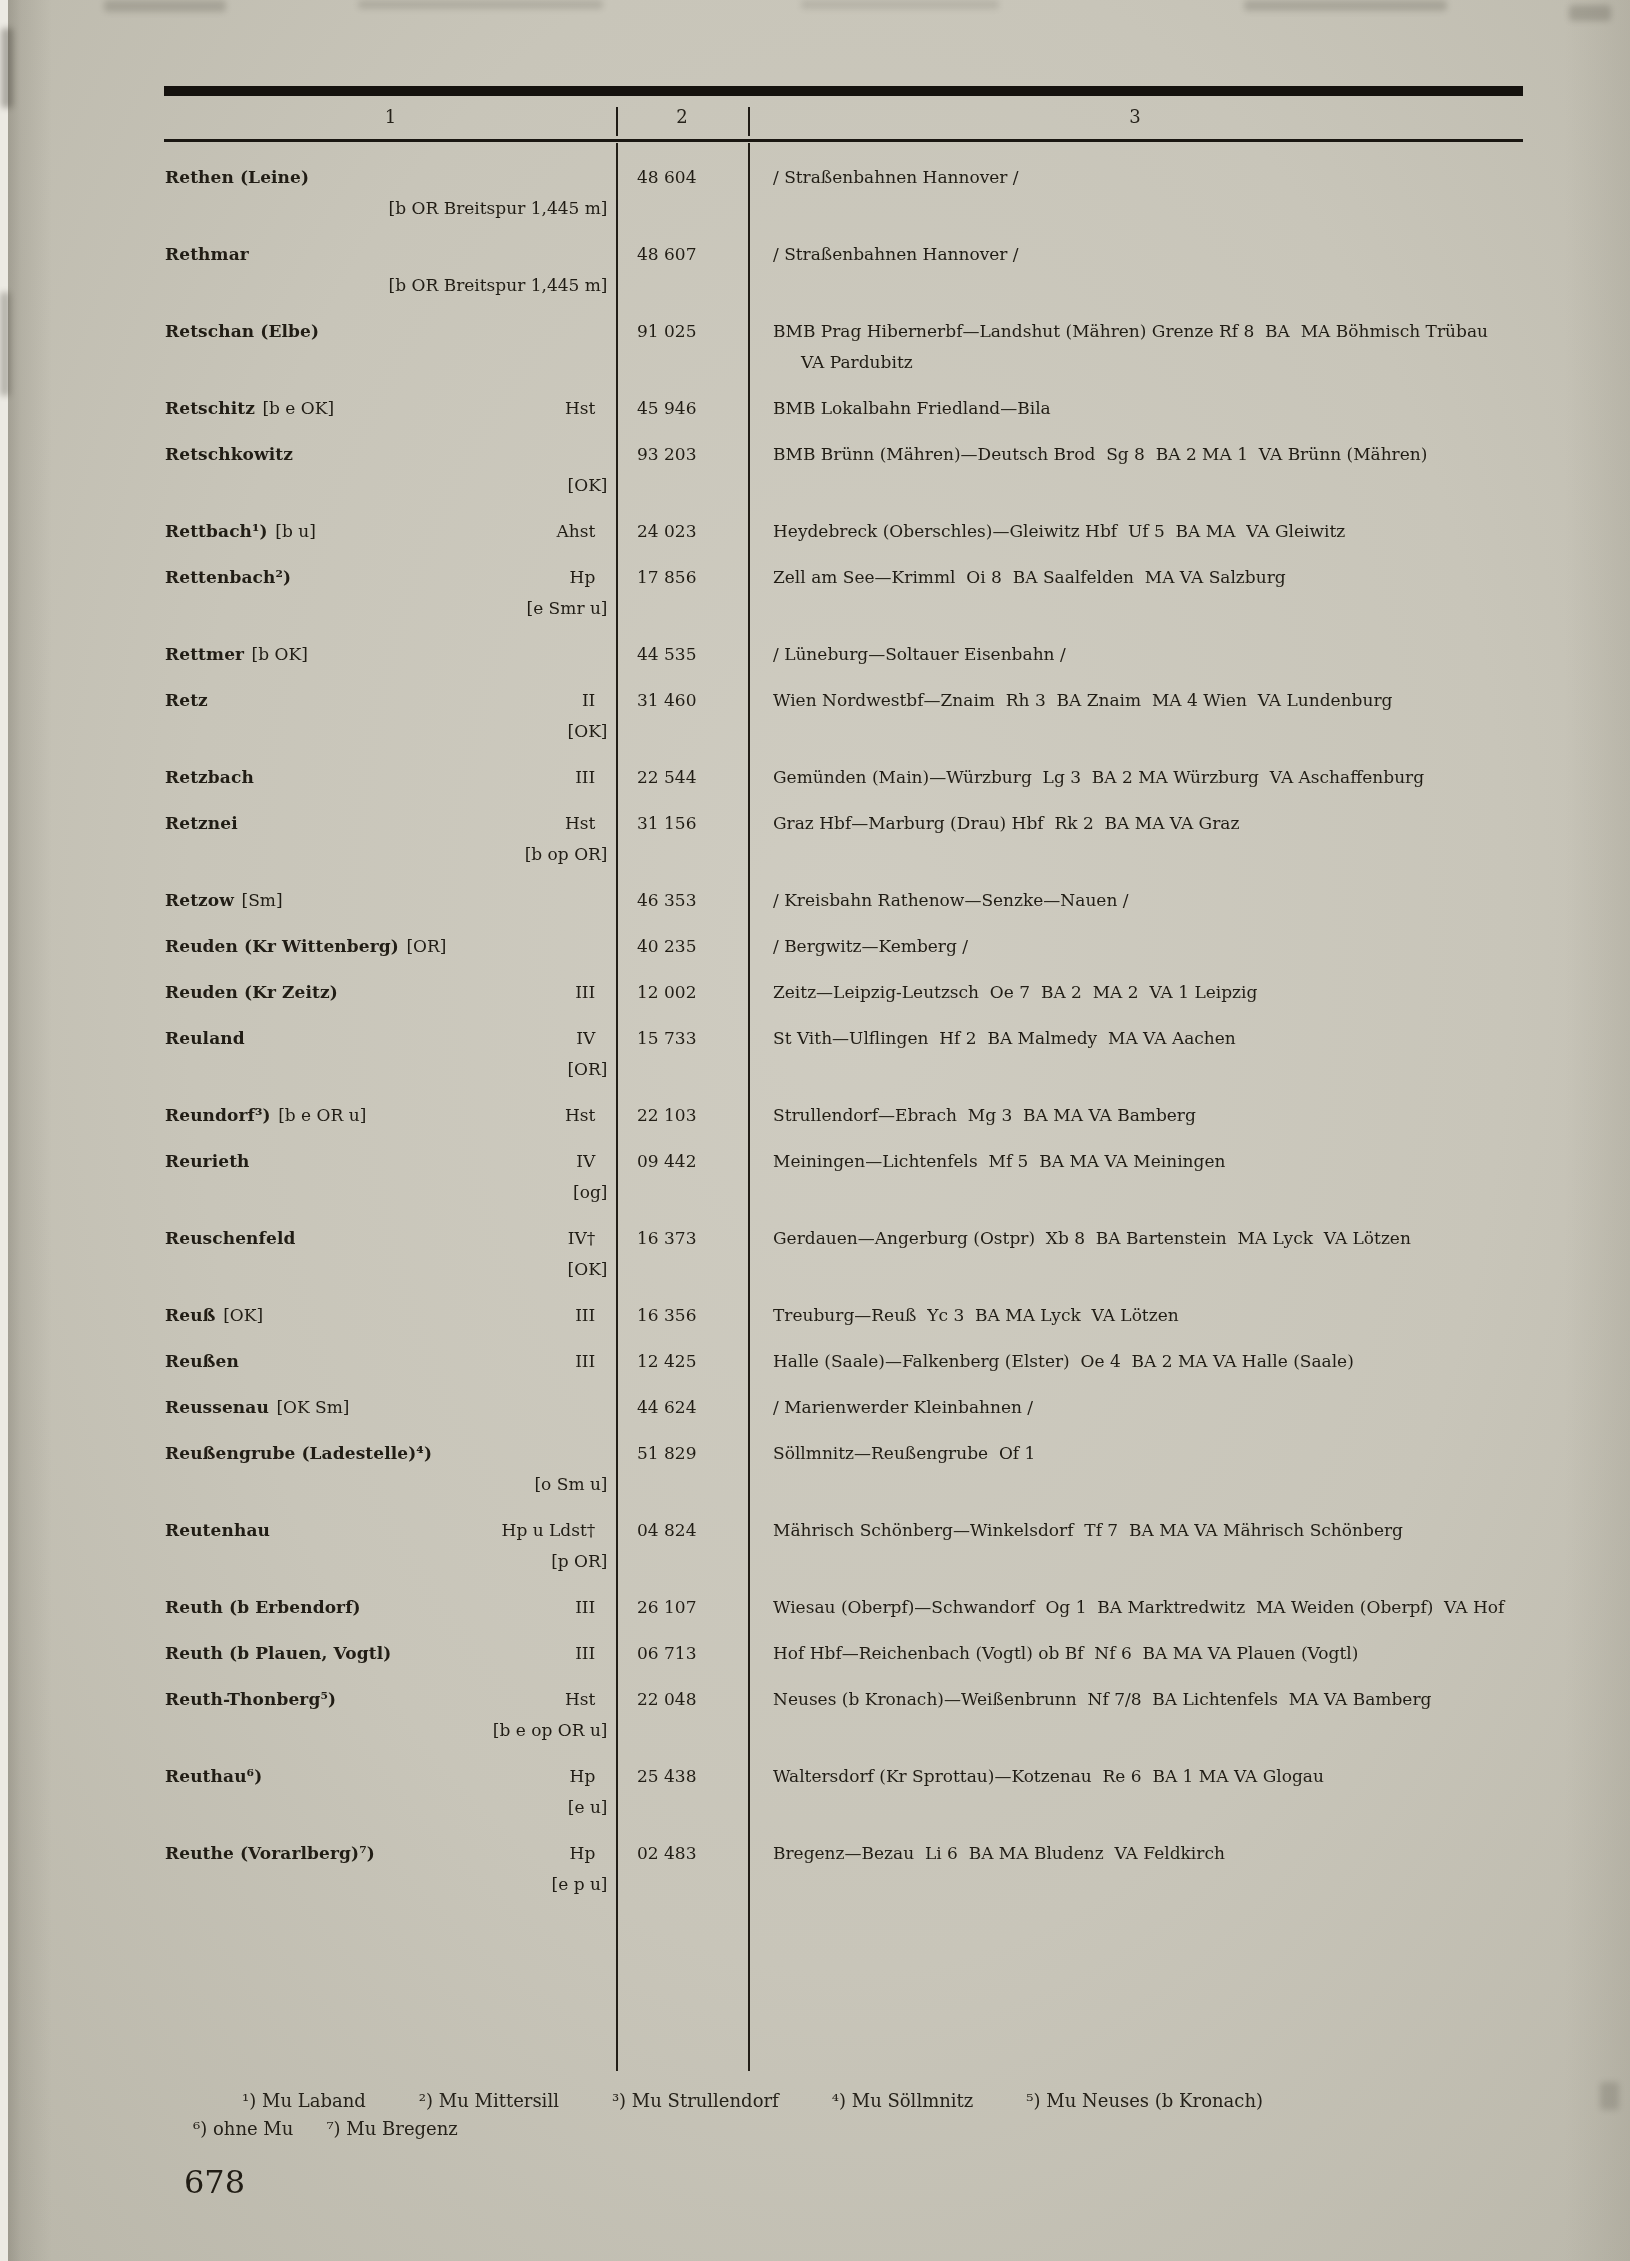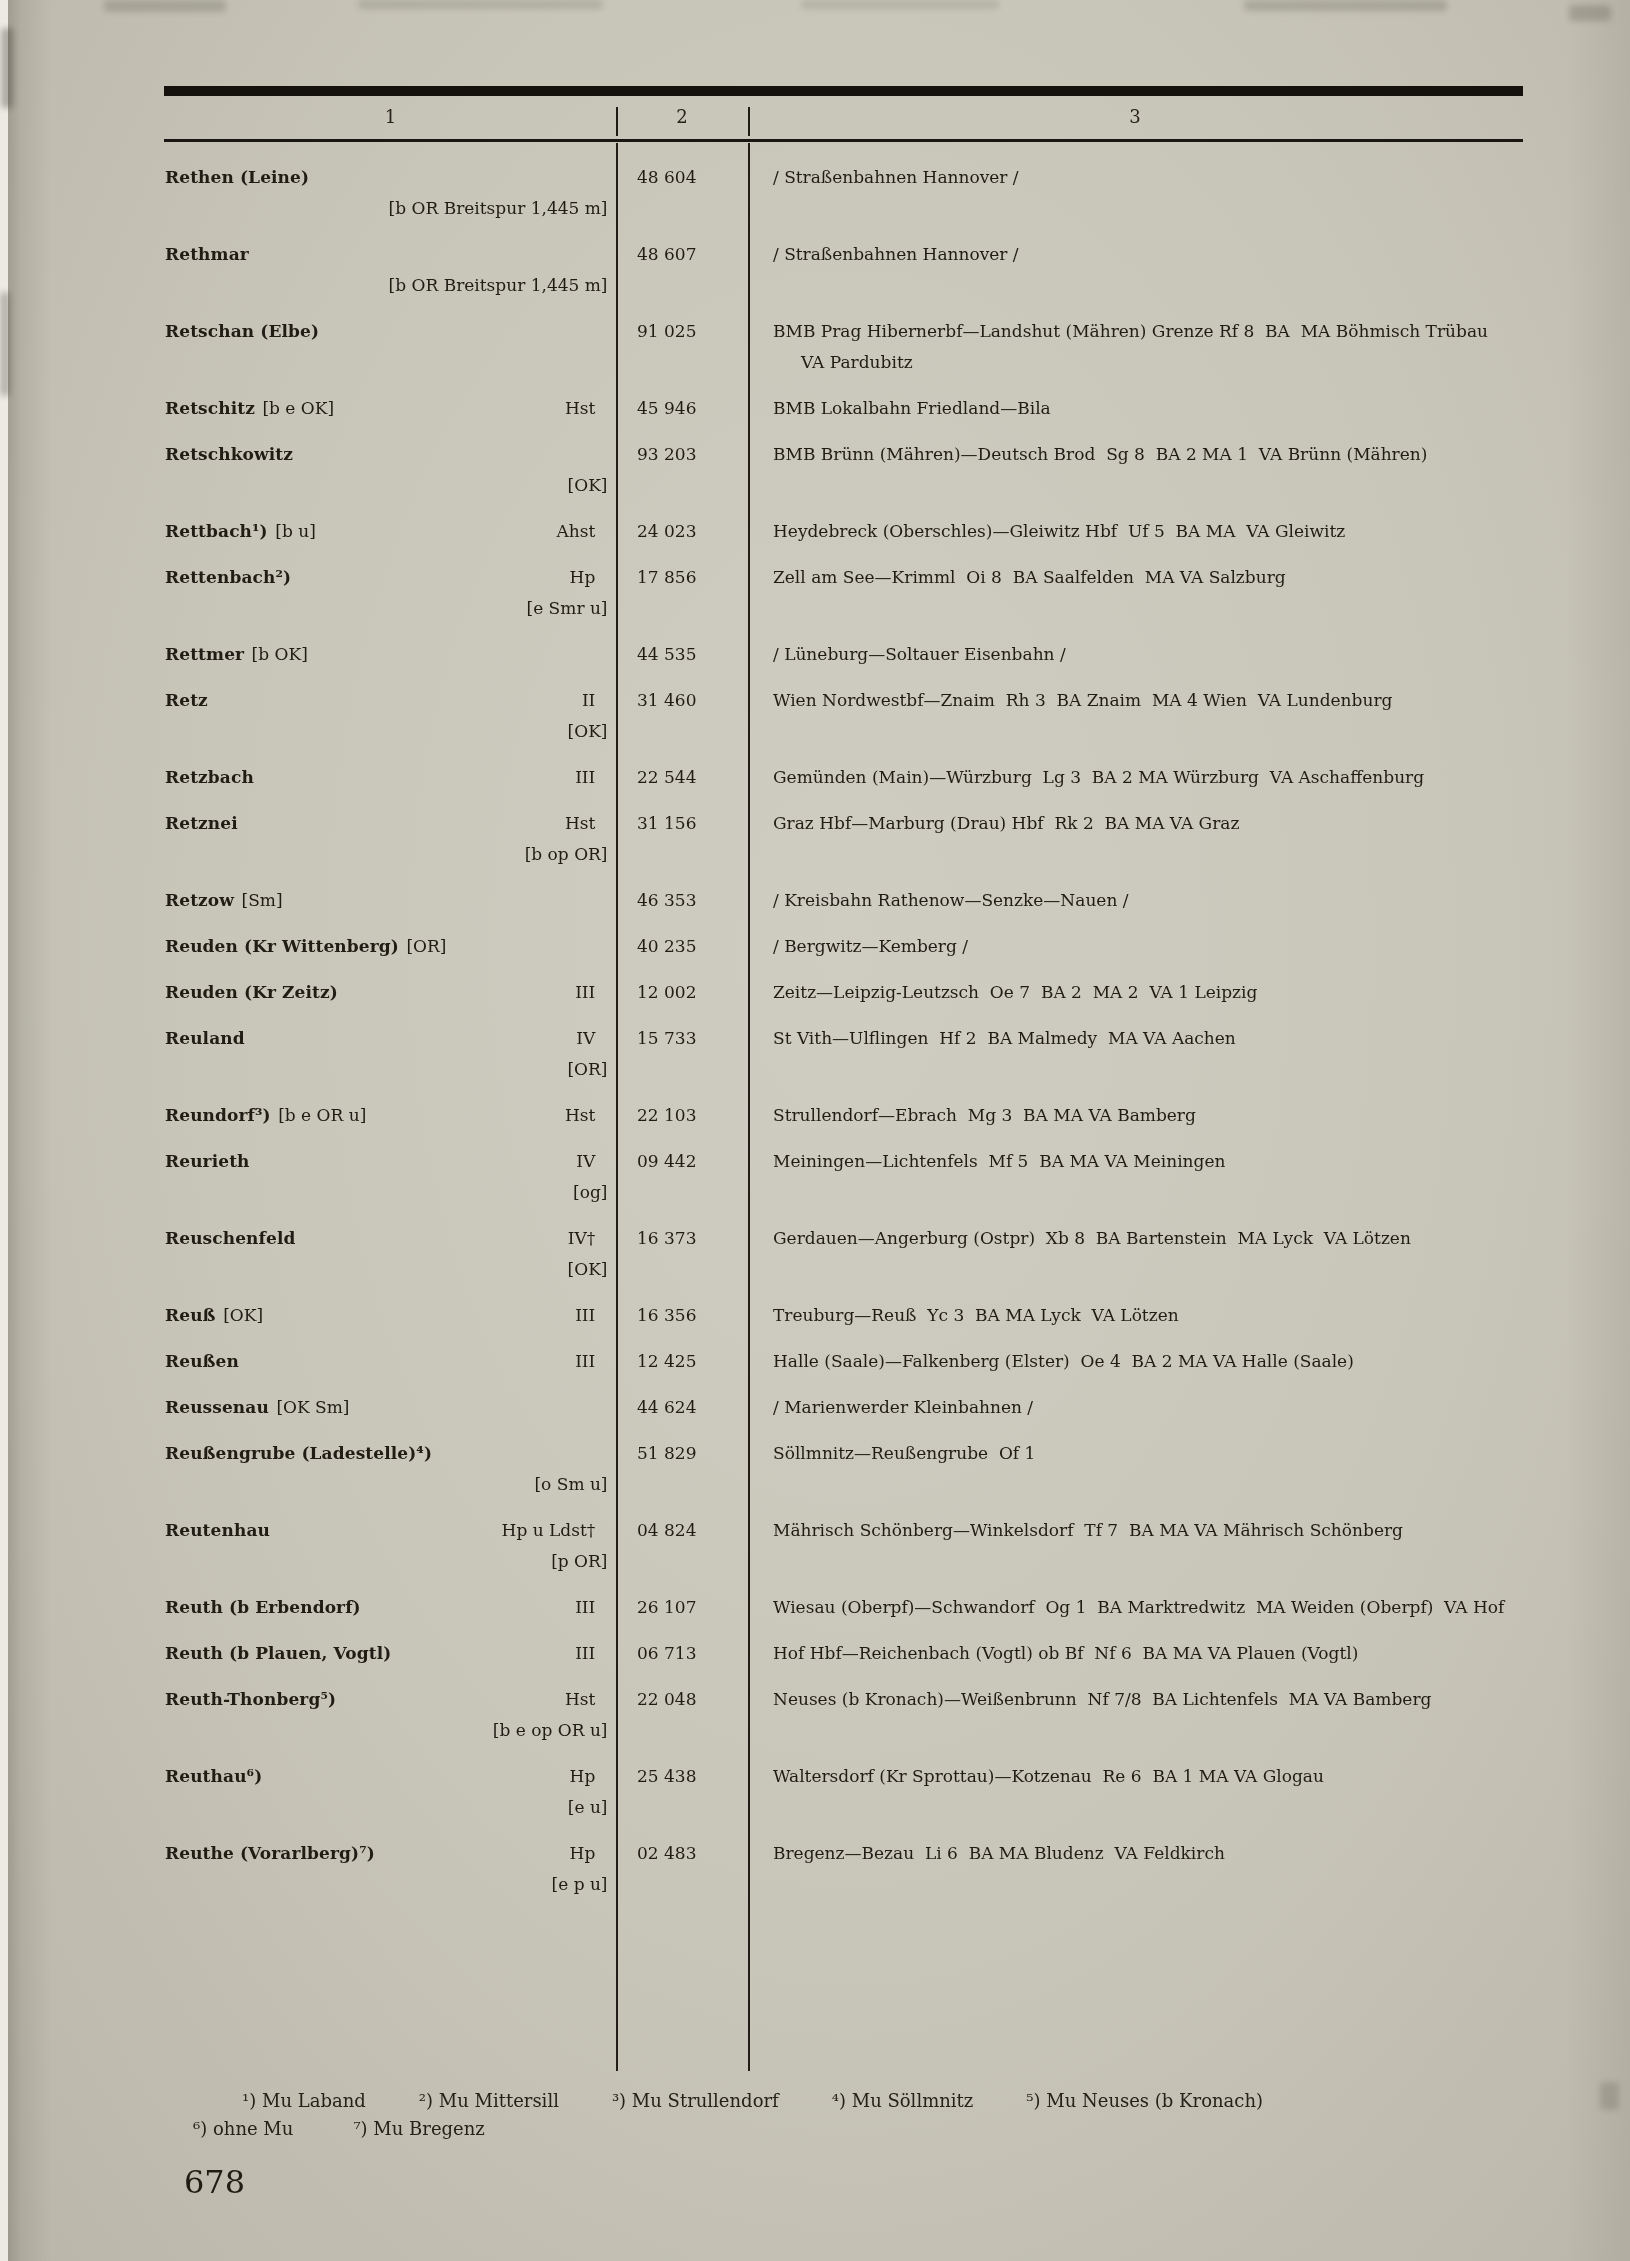--- a/index.html
+++ b/index.html
@@ -45,21 +45,21 @@
   .sfx { margin-left:7.5px; white-space:nowrap; }
   .cls { padding-right:12.2px; white-space:nowrap; }
   .sub { padding-left:45px;text-align:right; }
   .c2 { padding-left:21px; font-weight:normal; white-space:nowrap; }
   .c3 { padding-left:53px; text-indent:-28px; white-space:pre-wrap; }
   .c3.boldroute { font-weight:normal; }
 
   .fnotes { position:absolute; left:181px; top:2087px; width:1366px; font-size:18px; line-height:28px; color:#26221a;margin-left:12px; }
   .fline { display:flex; }
   .fline1 { margin-left:49px; gap:53px; }
-  .fline2 { gap:60px; }
+  .fline2 { gap:33px; }
 
   .pagenum { position:absolute; left:184px; top:2163px; font-size:32px; color:#211d15; }
 </style>
 </head>
 <body>
 
 <div class="paper"></div>
 <div class="edge-white"></div>
 
 <div class="artifact" style="left:104px; top:0; width:122px; height:12.2px; opacity:.20;"></div>

